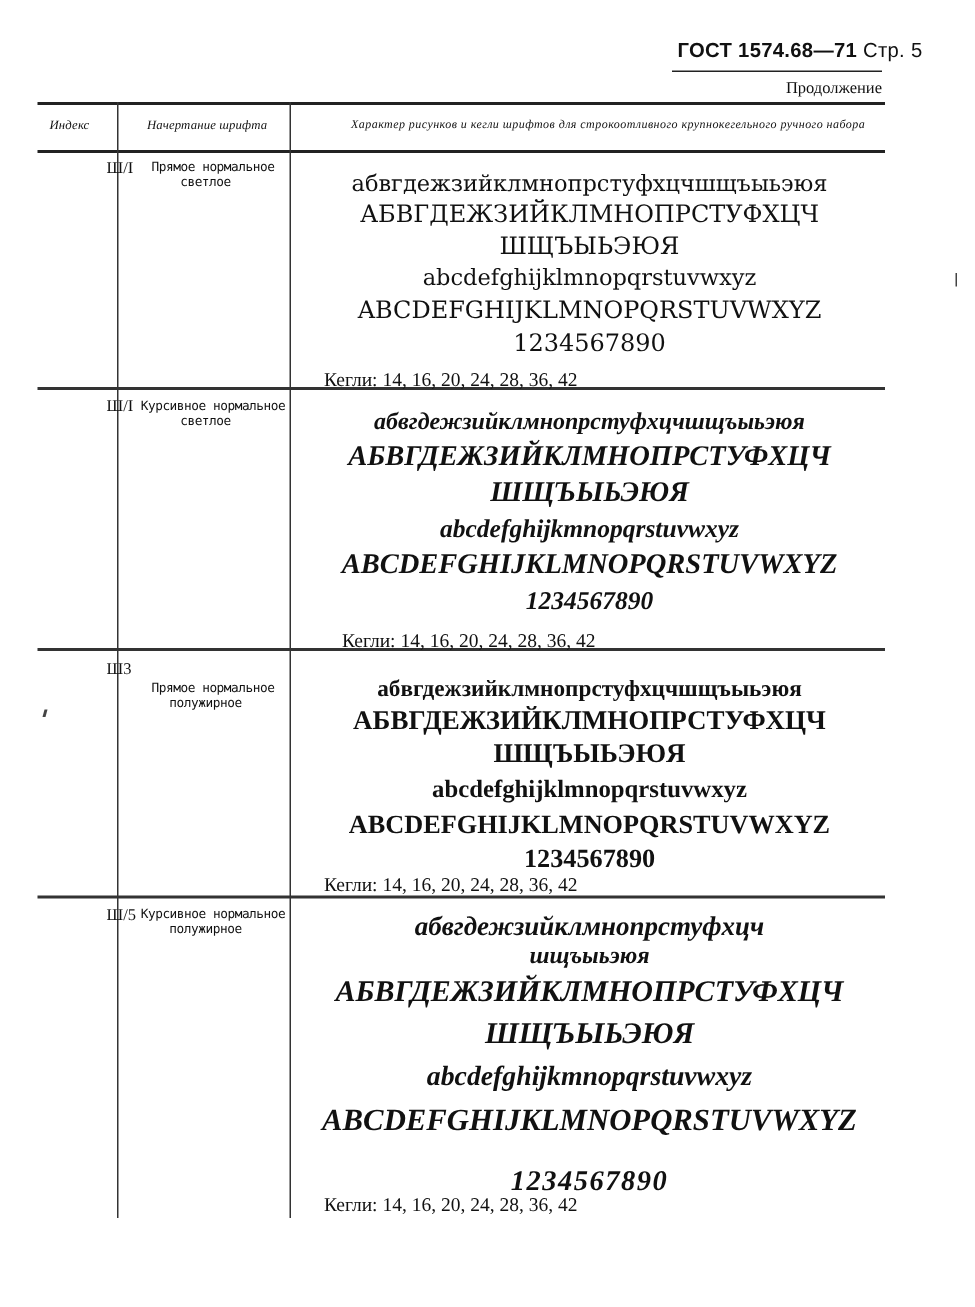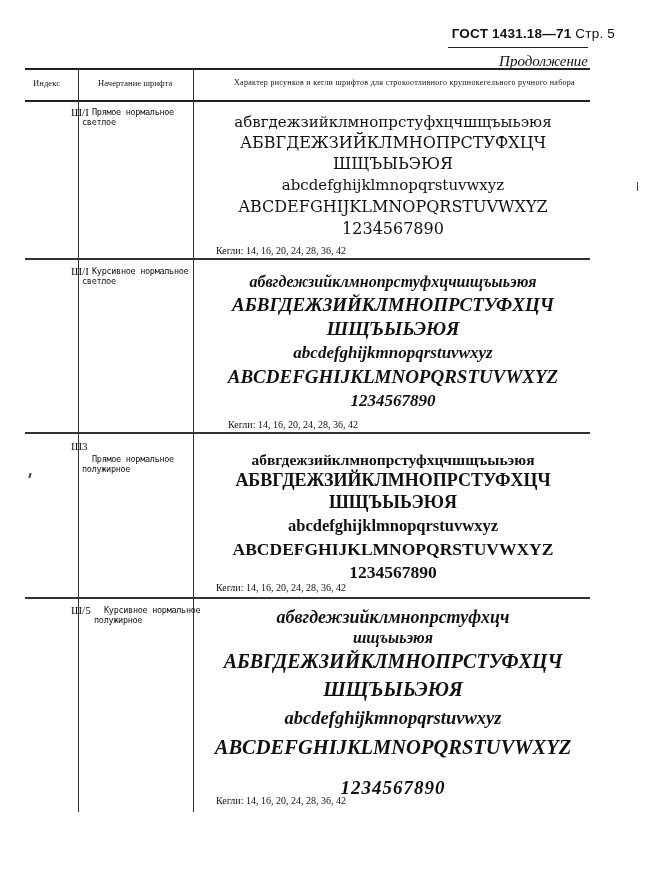--- a/index.html
+++ b/index.html
@@ -2,44 +2,44 @@
 <html><head>
 <meta charset="utf-8">
 <style>
   html, body { margin:0; padding:0; background:#fff; }
   body { width:650px; height:871px; position:relative; overflow:hidden; color:#111;
          font-family:"DejaVu Serif", serif; }
   .hdr-title { position:absolute; top:26px; right:35px; font-family:"Liberation Sans", sans-serif;
                font-weight:bold; font-size:13.5px; letter-spacing:0.2px; }
   .hdr-title .pg { font-weight:normal; }
   .hdr-rule { position:absolute; top:47px; left:448px; width:140px; height:1px; background:#222; }
-  .cont { position:absolute; top:53px; right:62px; font-family:"Liberation Serif", serif; font-style:italic;
-          font-size:15px; }
+  .cont { position:absolute; top:53px; right:62px; font-family:"Liberation Serif", serif; 
+          font-size:11px; }
   .rule-top { position:absolute; top:68px; left:25px; width:565px; height:1.5px; background:#222; }
   .rule-head { position:absolute; top:100px; left:25px; width:565px; height:2px; background:#222; }
-  .th { position:absolute; top:78px; font-family:"Liberation Serif", serif; font-size:8.5px; letter-spacing:0.1px; }
+  .th { position:absolute; top:78px; font-family:"Liberation Serif", serif; font-size:8.5px; letter-spacing:0.1px;font-style:italic; }
   .vline { position:absolute; width:1px; background:#333; }
   .rowline { position:absolute; left:25px; width:565px; height:1.5px; background:#333; }
   .idx { position:absolute; left:38px; font-family:Liberation Serif, serif; font-size:11px;margin-left:33px; }
   .style-name { position:absolute; left:82px; width:110px; font-family:"DejaVu Sans Mono", monospace; font-size:8.5px;
-                line-height:10px; text-indent:10px; letter-spacing:-0.3px; }
+                line-height:10px; text-indent:10px; letter-spacing:-0.3px;text-align:center; }
   .sample { position:absolute; left:196px; width:394px; text-align:center; }
   .ln { display:block; white-space:nowrap; }
   .serif { font-family:"DejaVu Serif", serif; }
   .lserif { font-family:"Liberation Serif", serif; }
-  .kegli { position:absolute; left:216px; font-family:"Liberation Serif", serif; font-size:10px;text-align:center; }
+  .kegli { position:absolute; left:216px; font-family:"Liberation Serif", serif; font-size:13px;text-align:center; }
   .italic { font-style:italic; }
   .bold { font-weight:bold; }
   .mark { position:absolute; background:#444; }
 </style>
 </head>
 <body>
 
 <div class="hdr-title">
-  <span>ГОСТ 1431.18—71</span>
+  <span>ГОСТ 1574.68—71</span>
   <span class="pg">Стр. 5</span>
 </div>
 <div class="hdr-rule"></div>
 <div class="cont">Продолжение</div>
 
 <div class="rule-top"></div>
 <div class="th" style="left:33px;">Индекс</div>
 <div class="th" style="left:98px;">Начертание шрифта</div>
 <div class="th" style="left:201px; font-size:8px; letter-spacing:0.3px;margin-left:33px;">Характер рисунков и кегли шрифтов для строкоотливного крупнокегельного ручного набора</div>
 <div class="rule-head"></div>
@@ -88,21 +88,21 @@
     <span class="ln" style="font-size:18px; line-height:23px;">ШЩЪЫЬЭЮЯ</span>
     <span class="ln" style="font-size:16.5px; line-height:23px;">abcdefghijklmnopqrstuvwxyz</span>
     <span class="ln" style="font-size:17.5px; line-height:24px;">ABCDEFGHIJKLMNOPQRSTUVWXYZ</span>
     <span class="ln" style="font-size:17.5px; line-height:22px;">1234567890</span>
   </div>
   <div class="kegli" style="top:582px;">Кегли: 14, 16, 20, 24, 28, 36, 42</div>
 </div>
 
 <div>
   <div class="idx" style="top:604px;">Ш/5</div>
-  <div class="style-name" style="top:605px;margin-left:12px;">Курсивное нормальное полужирное</div>
+  <div class="style-name" style="top:605px;">Курсивное нормальное полужирное</div>
   <div class="sample lserif italic bold" style="top:606px;">
     <span class="ln" style="font-size:18px; line-height:22px;">абвгдежзийклмнопрстуфхцч</span>
     <span class="ln" style="font-size:16px; line-height:20px;">шщъыьэюя</span>
     <span class="ln" style="font-size:20px; line-height:27px;">АБВГДЕЖЗИЙКЛМНОПРСТУФХЦЧ</span>
     <span class="ln" style="font-size:20px; line-height:29px;">ШЩЪЫЬЭЮЯ</span>
     <span class="ln" style="font-size:18.5px; line-height:28px;">abcdefghijkmnopqrstuvwxyz</span>
     <span class="ln" style="font-size:20.5px; line-height:30px;">ABCDEFGHIJKLMNOPQRSTUVWXYZ</span>
     <span class="ln" style="font-size:19px; line-height:28px; margin-top:12px; letter-spacing:1px;">1234567890</span>
   </div>
   <div class="kegli" style="top:795px;">Кегли: 14, 16, 20, 24, 28, 36, 42</div>

